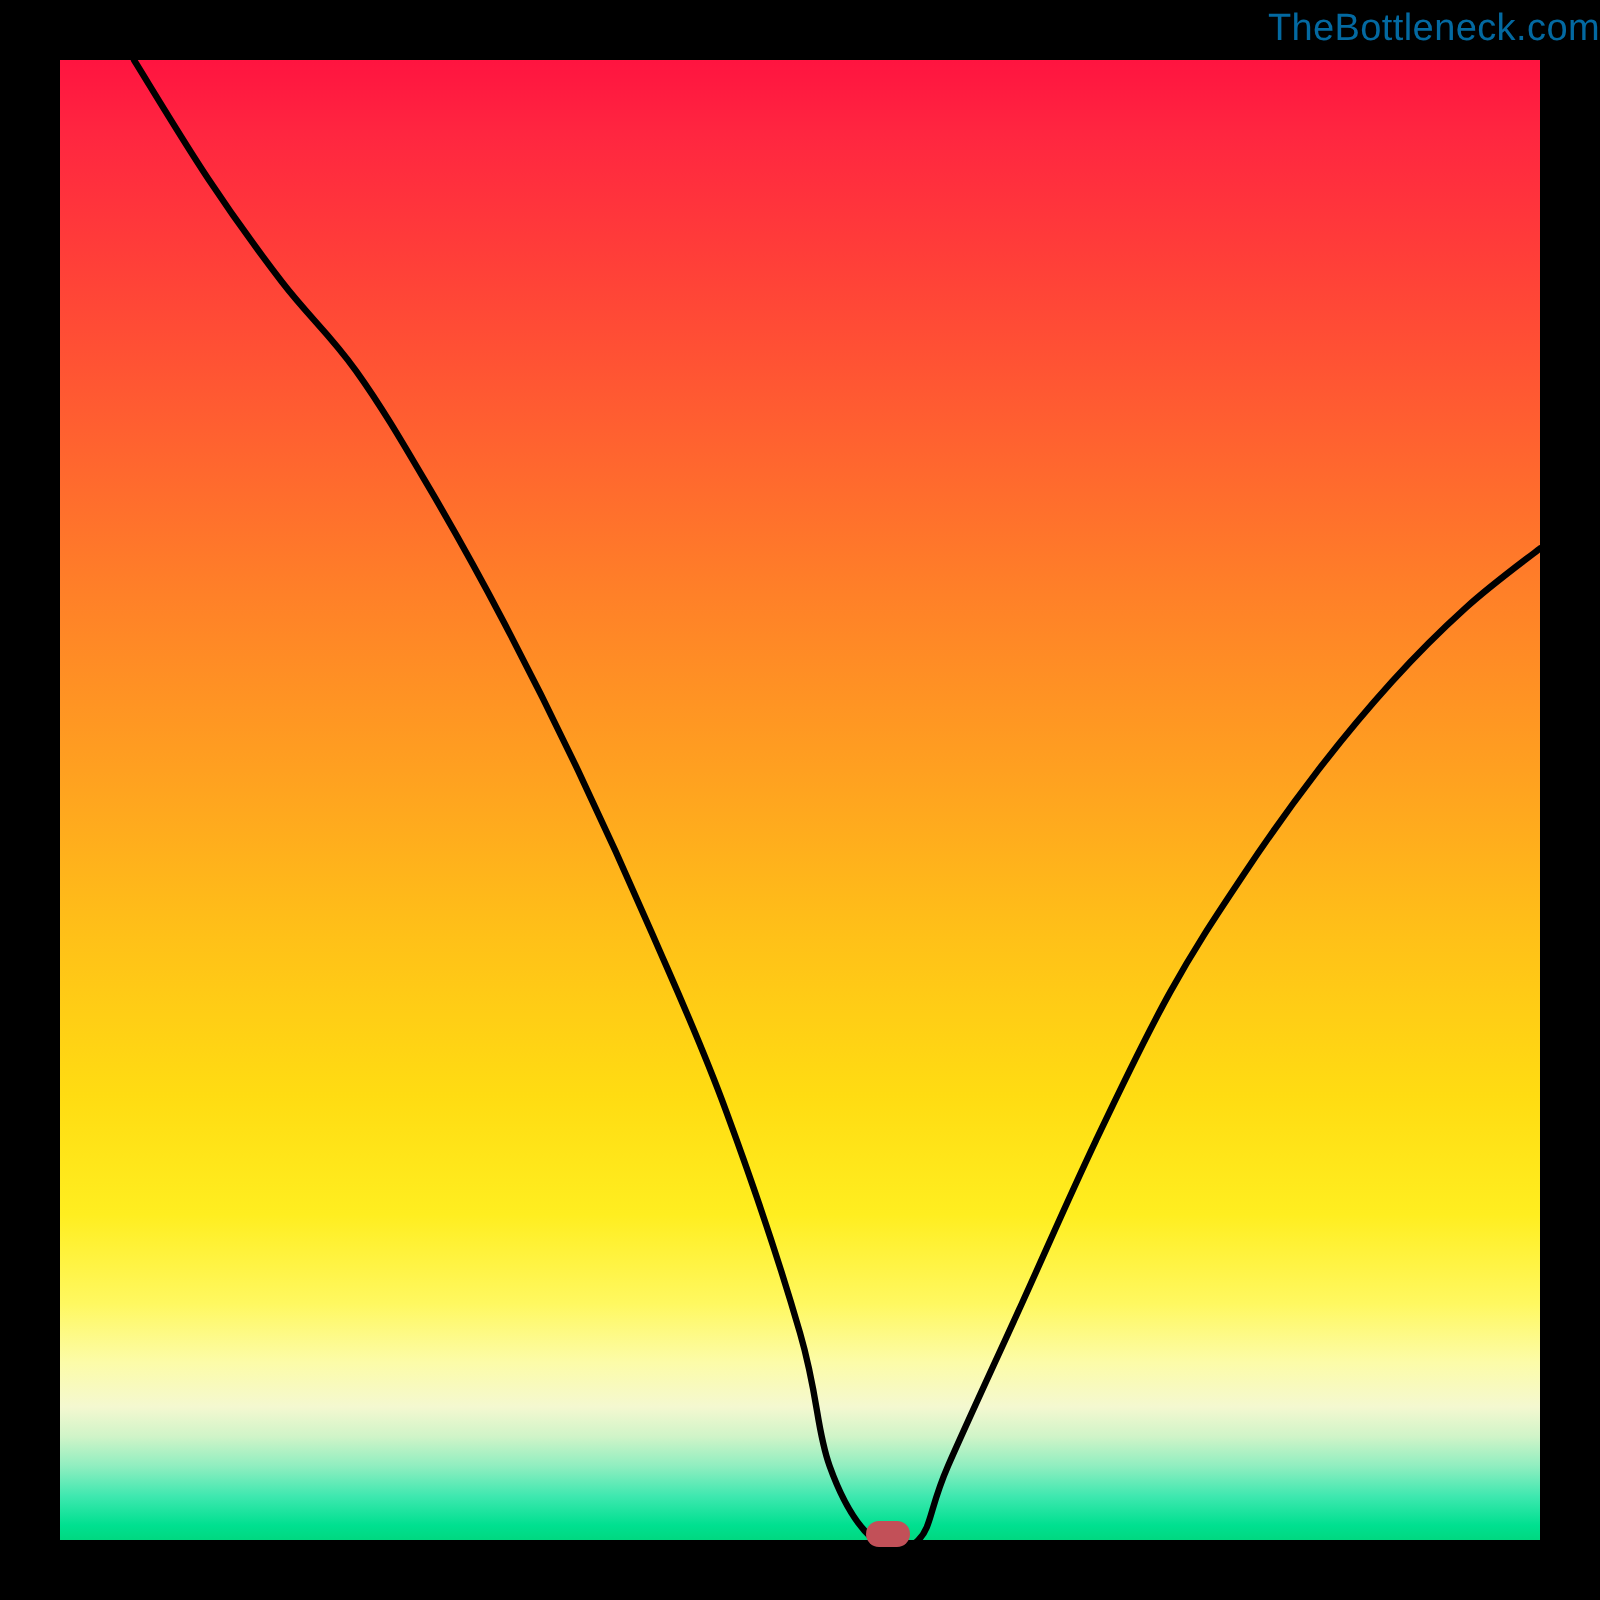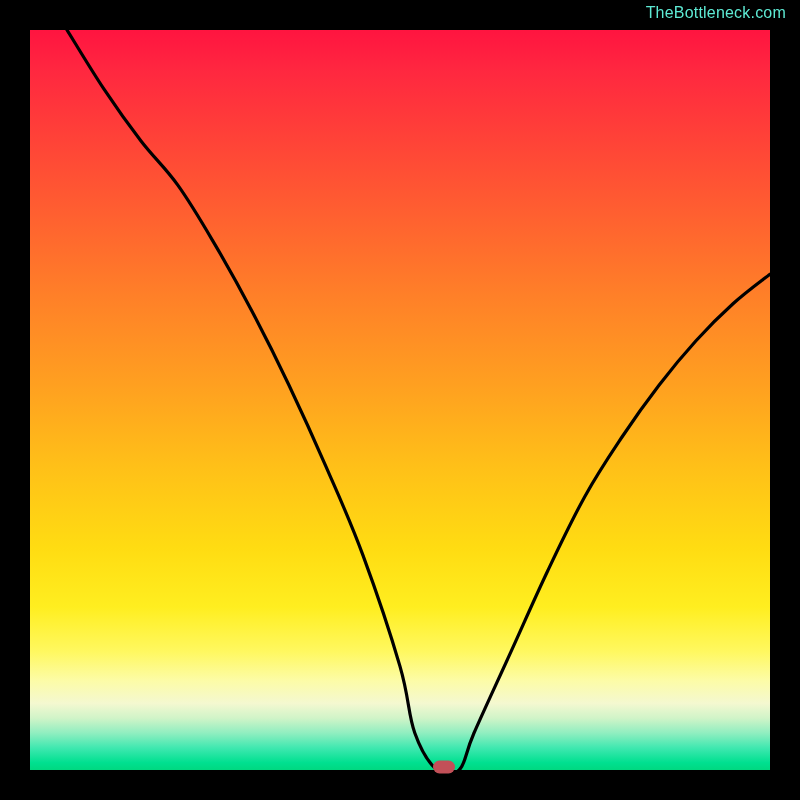--- a/index.html
+++ b/index.html
@@ -8,24 +8,24 @@
     width: 800px;
     height: 800px;
     background: #000;
     position: relative;
     overflow: hidden;
     font-family: Arial, Helvetica, sans-serif;
   }
   .watermark {
     position: absolute;
     top: 4px;
-    right: 14px;
-    font-size: 16px;
+    right: 0;
+    font-size: 19px;
     font-weight: 500;
-    color: #5eead4;
+    color: #0369a1;
     letter-spacing: 0.2px;
     z-index: 3;
   }
   .frame {
     position: absolute;
     left: 30px;
     top: 30px;
     width: 740px;
     height: 740px;
     background: #000;

